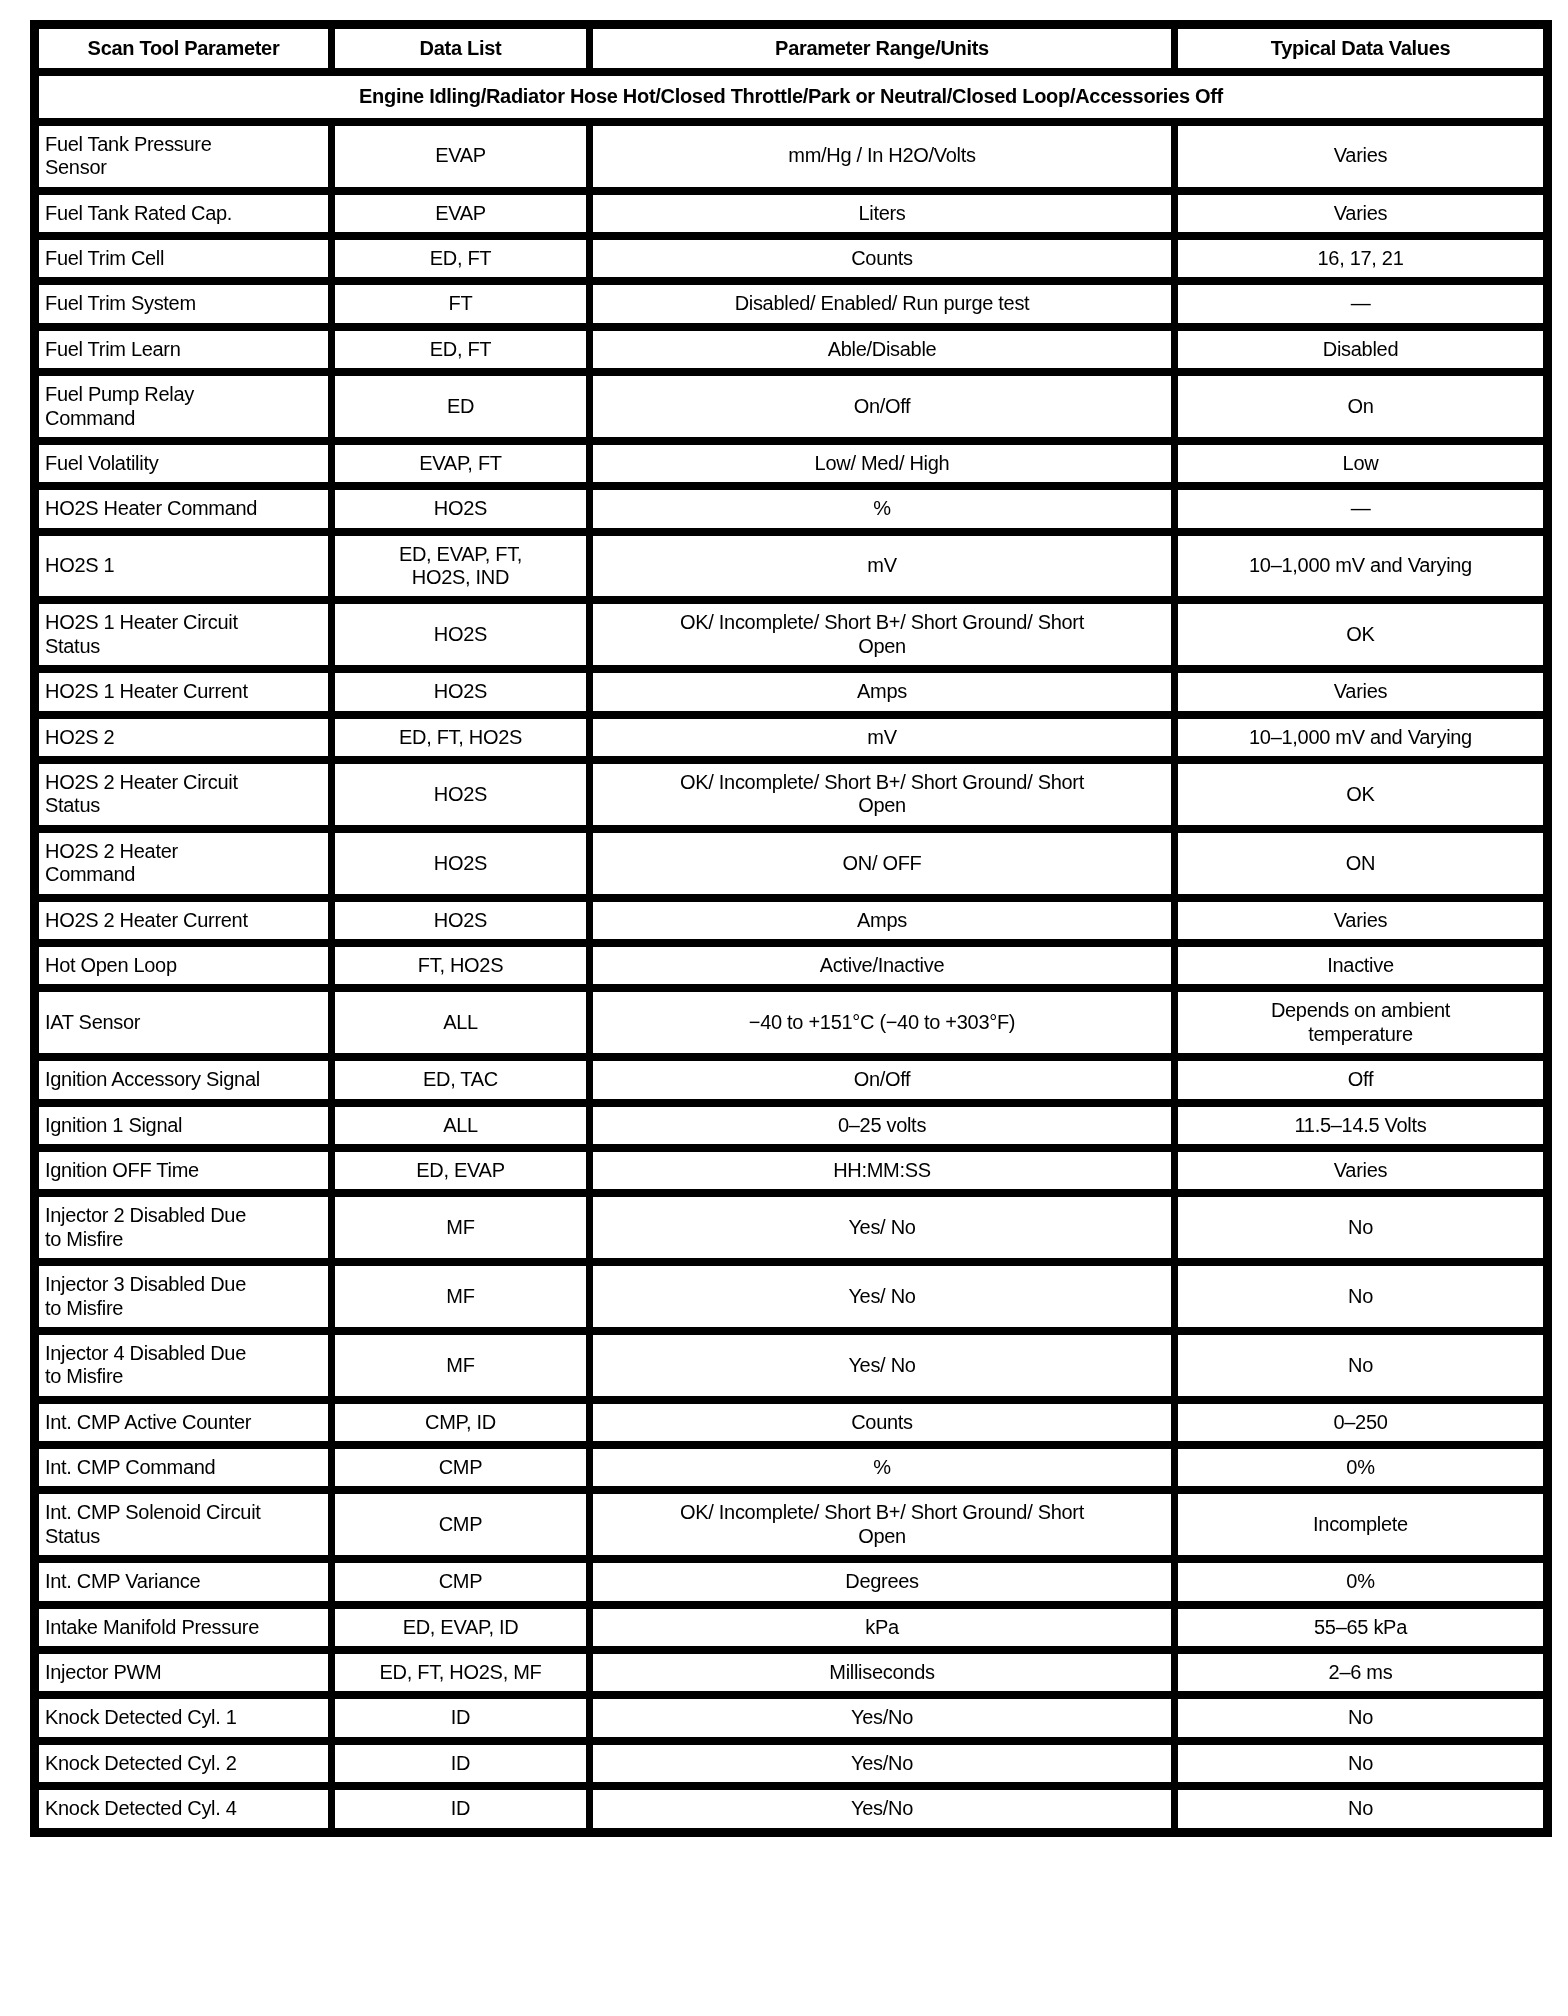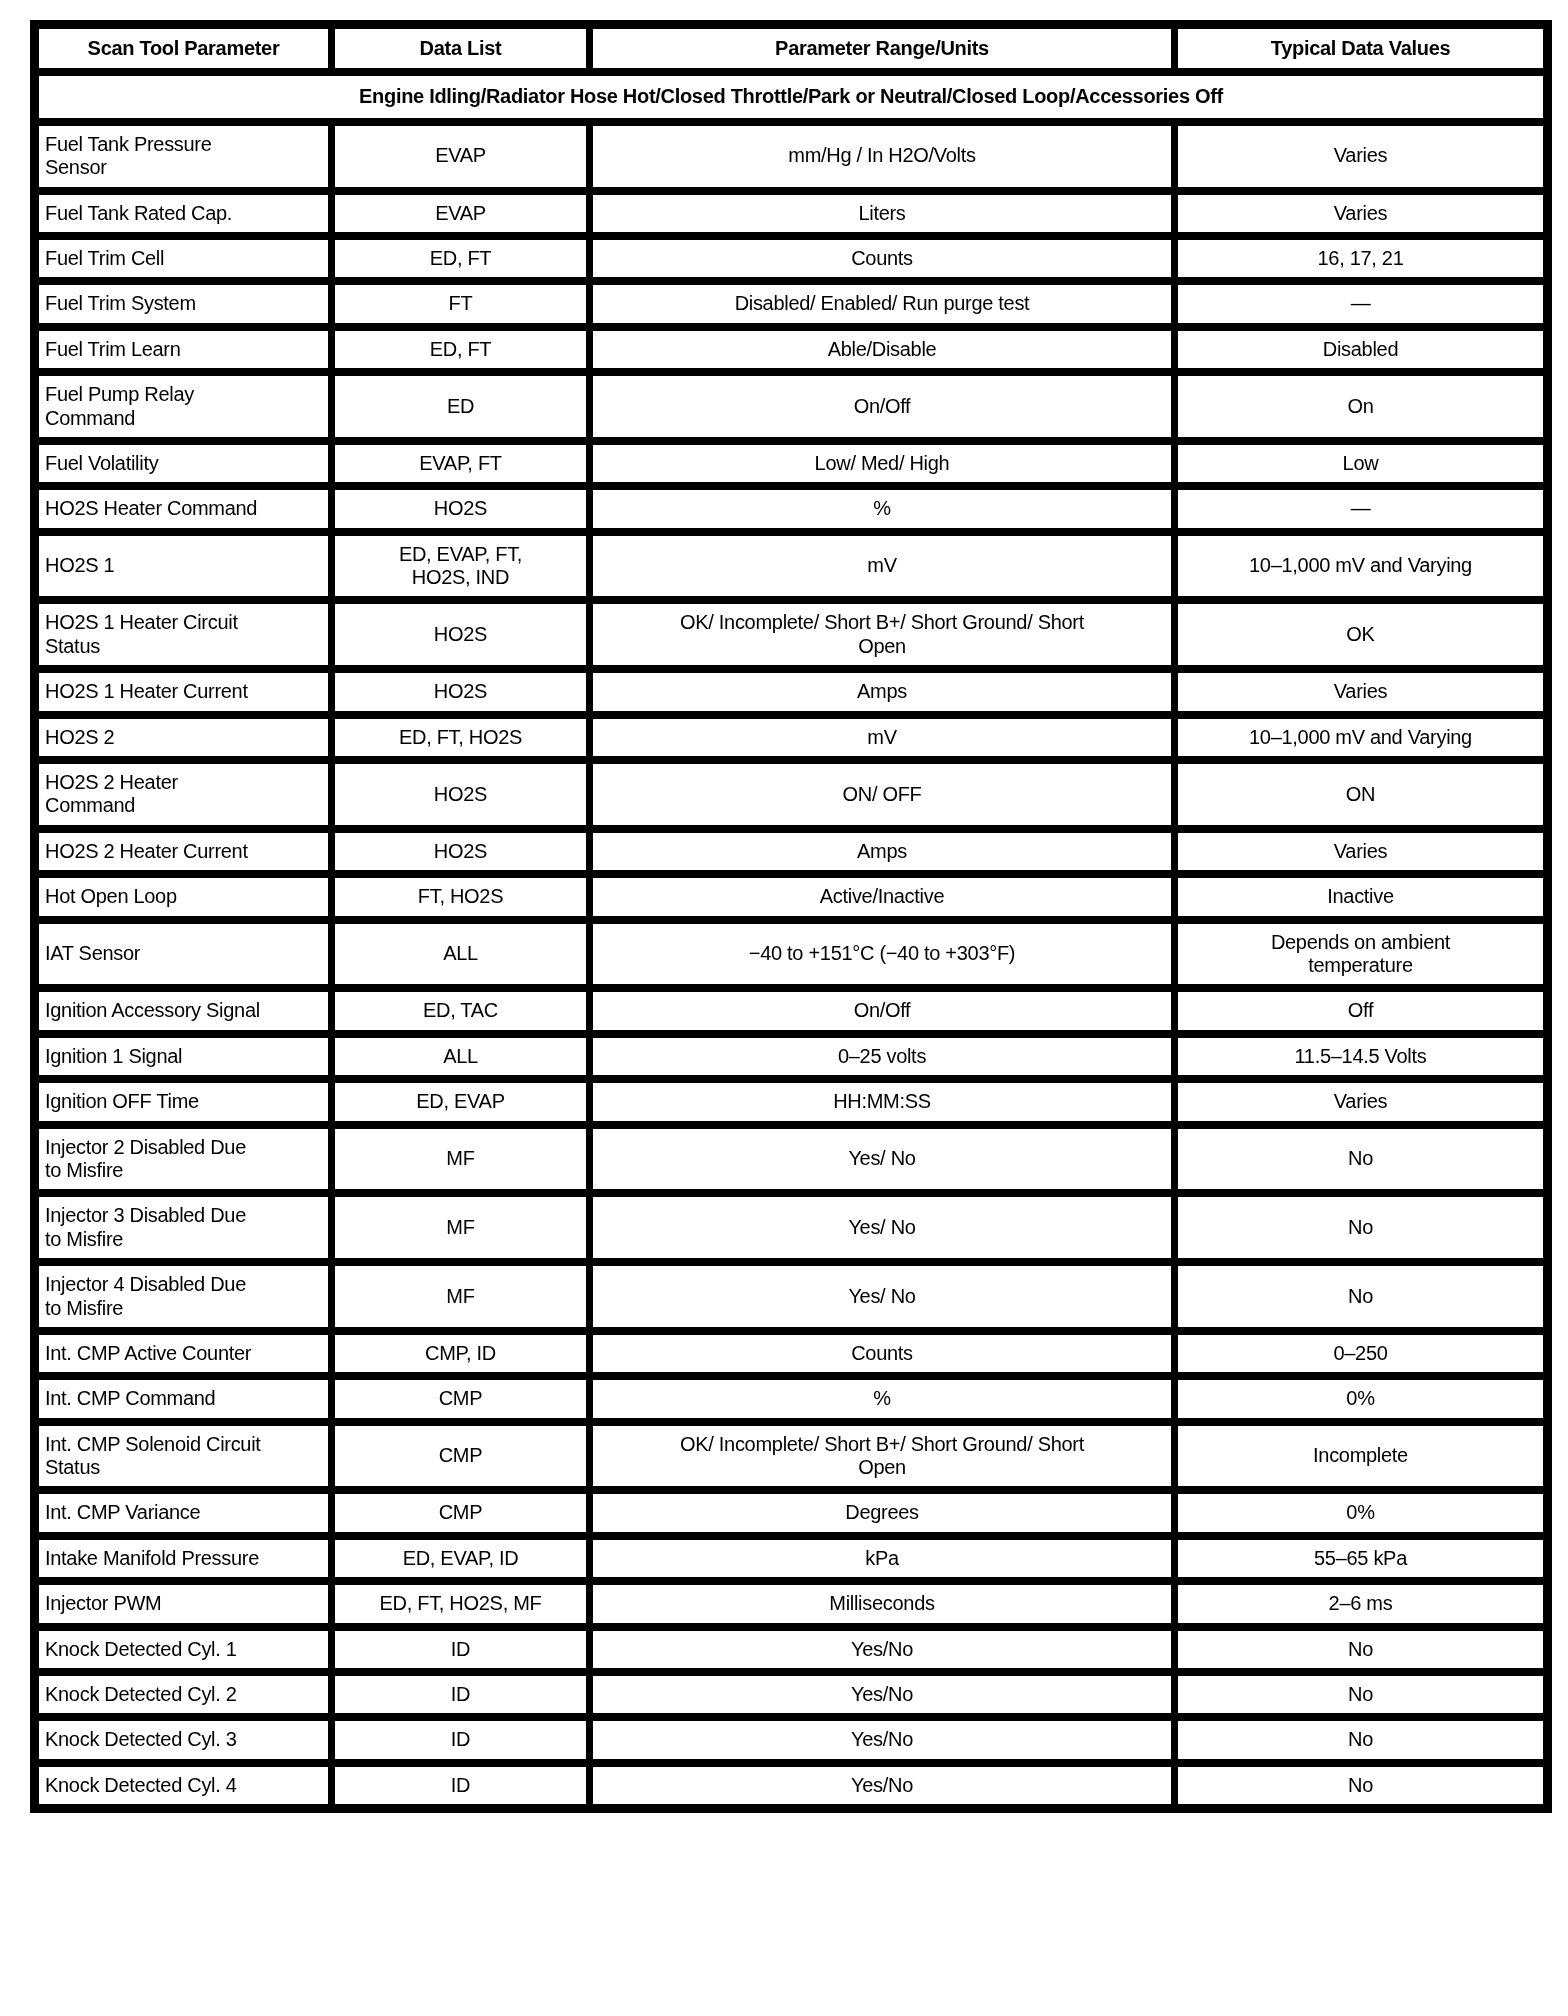--- a/index.html
+++ b/index.html
@@ -164,20 +164,28 @@
     <td class="center">Varies</td>
   </tr>
 
   <tr>
     <td class="param">HO2S 2</td>
     <td class="center">ED, FT, HO2S</td>
     <td class="center">mV</td>
     <td class="center">10–1,000 mV and Varying</td>
   </tr>
 
+  <tr>
+    <td class="param">HO2S 2 Heater Circuit
+Status</td>
+    <td class="center">HO2S</td>
+    <td class="center">OK/ Incomplete/ Short B+/ Short Ground/ Short
+Open</td>
+    <td class="center">OK</td>
+  </tr>
 
   <tr>
     <td class="param">HO2S 2 Heater
 Command</td>
     <td class="center">HO2S</td>
     <td class="center">ON/ OFF</td>
     <td class="center">ON</td>
   </tr>
 
   <tr>
@@ -300,26 +308,20 @@
     <td class="center">No</td>
   </tr>
 
   <tr>
     <td class="param">Knock Detected Cyl. 2</td>
     <td class="center">ID</td>
     <td class="center">Yes/No</td>
     <td class="center">No</td>
   </tr>
 
-  <tr>
-    <td class="param">Knock Detected Cyl. 3</td>
-    <td class="center">ID</td>
-    <td class="center">Yes/No</td>
-    <td class="center">No</td>
-  </tr>
 
   <tr>
     <td class="param">Knock Detected Cyl. 4</td>
     <td class="center">ID</td>
     <td class="center">Yes/No</td>
     <td class="center">No</td>
   </tr>
 
 </tbody>
   </table>

